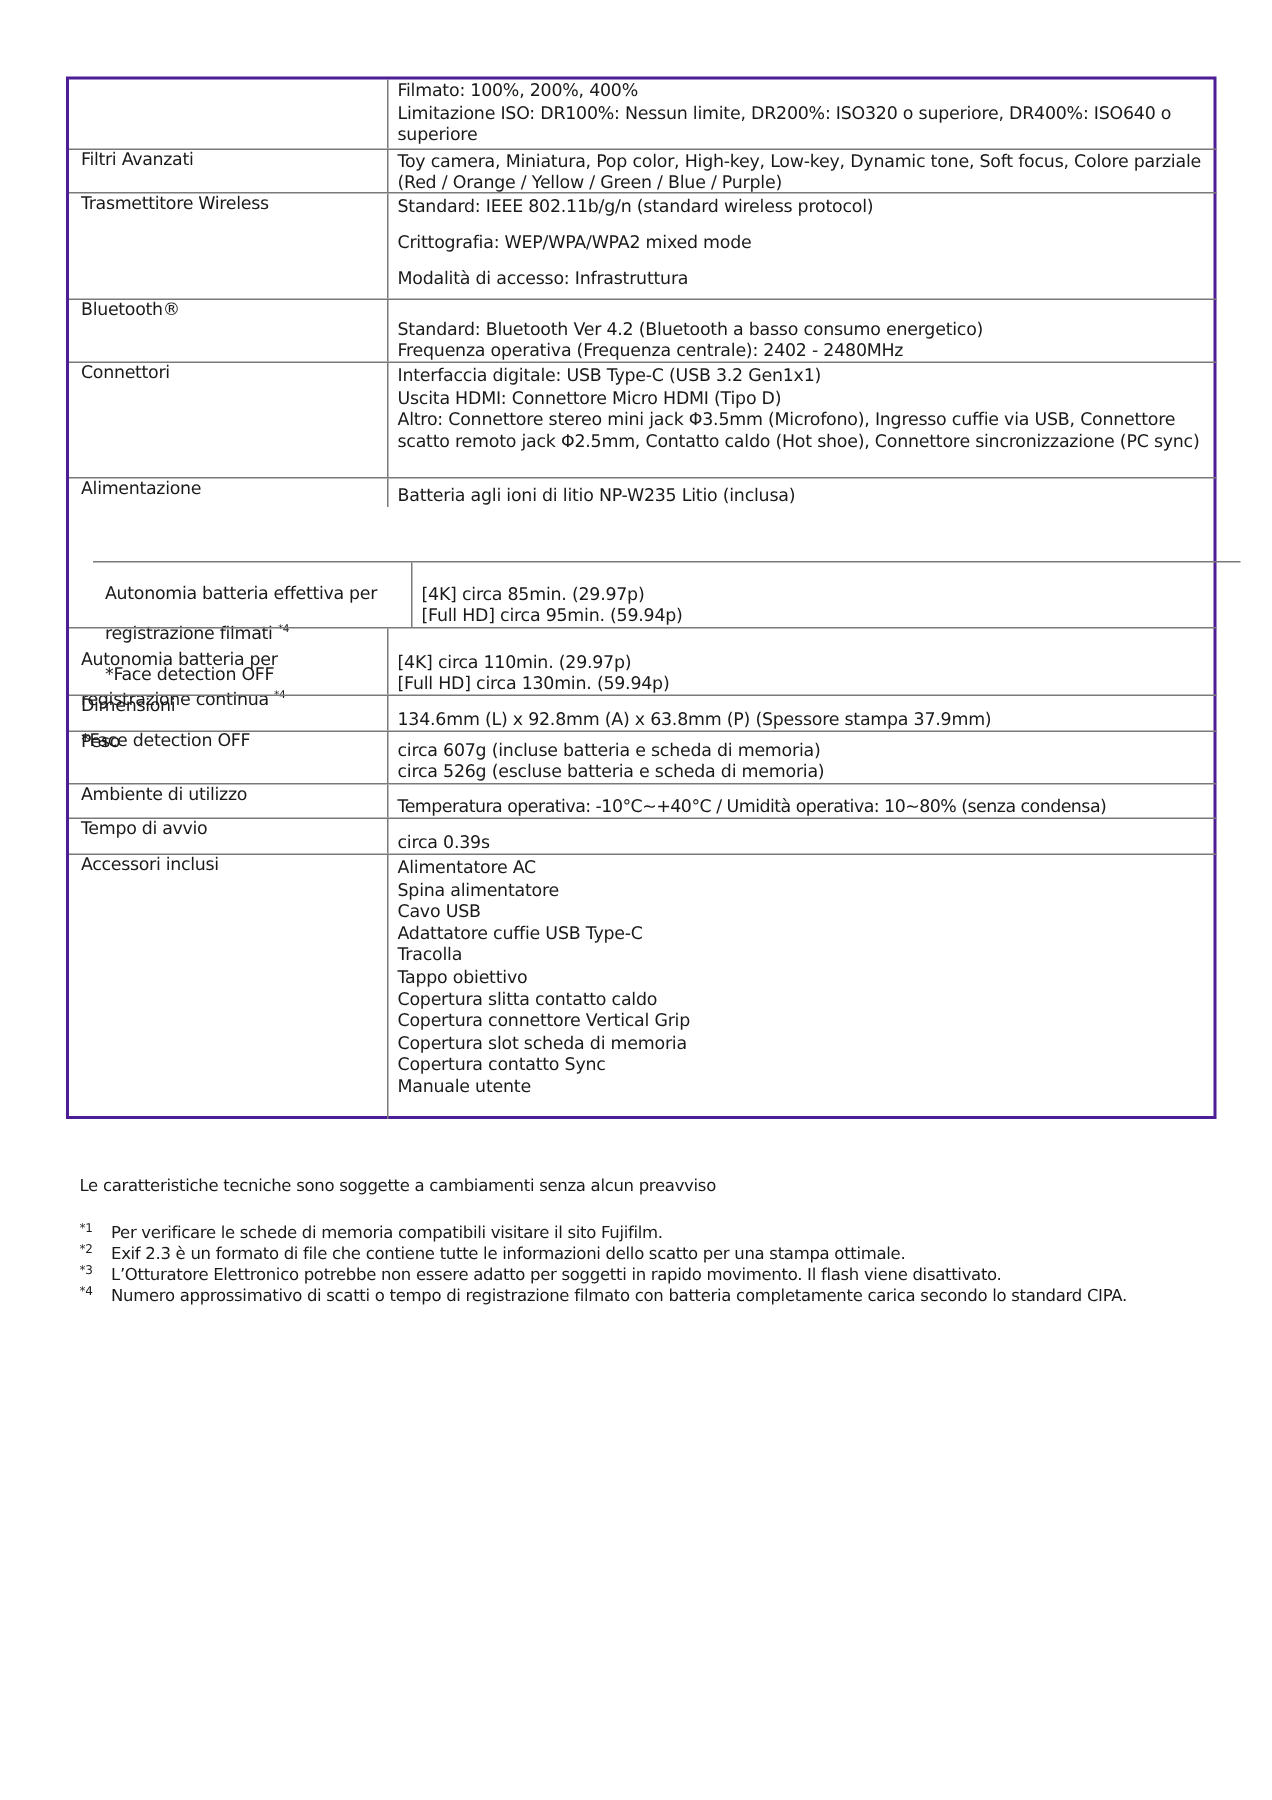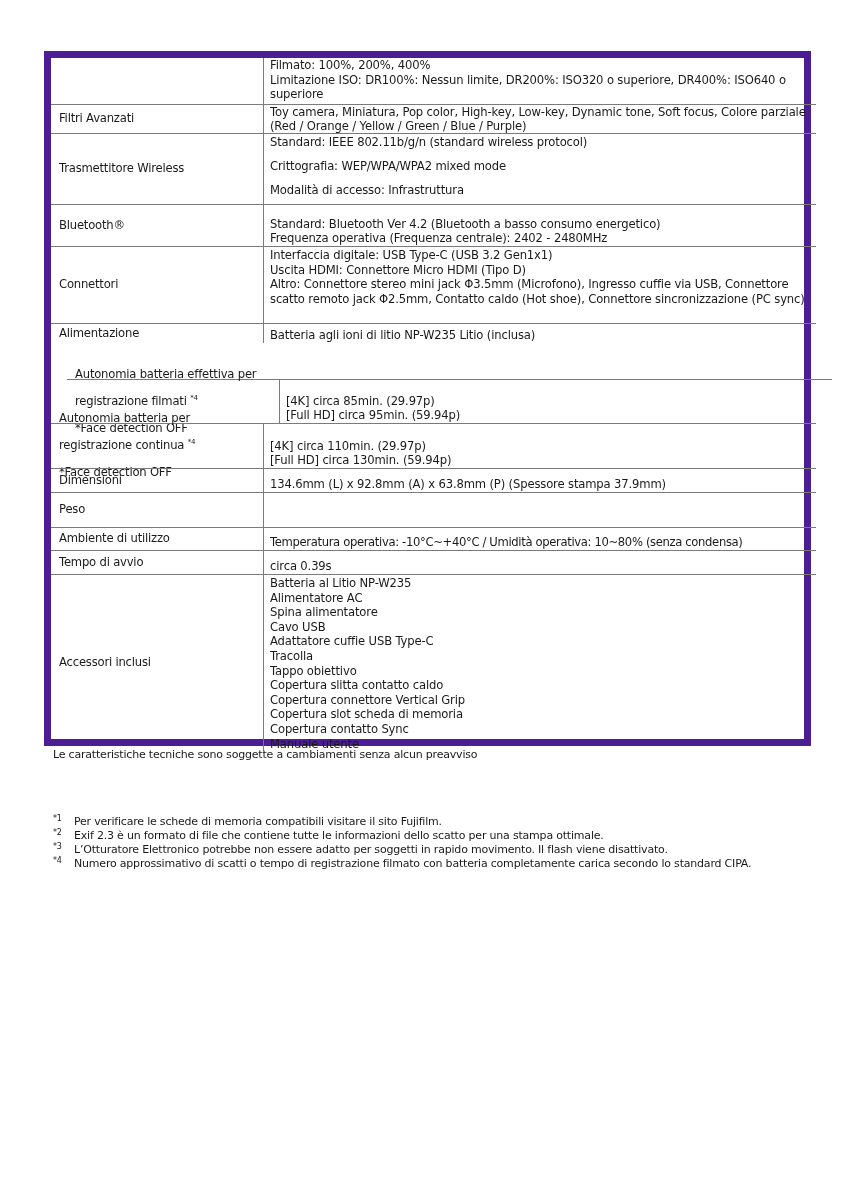--- a/index.html
+++ b/index.html
@@ -1,36 +1,36 @@
 <!DOCTYPE html>
 <html><head>
 <meta charset="utf-8">
 <style>
   html, body { margin: 0; padding: 0; background: #ffffff; }
   body { width: 848px; height: 1200px; position: relative; overflow: hidden;
          font-family: "DejaVu Sans", sans-serif; color: #1a1a1a; }
   .spec-table { position: absolute; left: 44px; top: 51px; width: 767px;
-                border: 7px solid #4c1d95; box-sizing: border-box; }
+                border: 2px solid #4c1d95; box-sizing: border-box; }
   .spec-row { position: absolute; left: 0; width: 765px; box-sizing: border-box;
               border-top: 1px solid #7a7a7a; }
   .spec-row.first { border-top: none; }
   .label-cell { position: absolute; left: 0; top: 0; bottom: 0; width: 213px;
                 border-right: 1px solid #7a7a7a; box-sizing: border-box;
-                display: flex; align-items: center; padding-left: 8px;
+                display: flex; align-items: flex-start; padding-left: 8px;
                 font-size: 11.6px; line-height: 13.6px; letter-spacing: -0.2px; }
   .label-cell .lbl { white-space: pre-line; }
   .value-cell { position: absolute; left: 219px; right: 6px; top: 0; bottom: 0;
                 font-size: 11.6px; line-height: 14.6px; letter-spacing: -0.15px; }
   .value-cell.center { display: flex; flex-direction: column; justify-content: flex-end; }
   .value-cell.top { padding-top: 1px; }
   .vline { display: block; white-space: nowrap; }
   .vline.wrap { white-space: normal; }
   .gap-line { margin-bottom: 9.5px; }
   sup { font-size: 7px; vertical-align: 5px; line-height: 0; }
-  .disclaimer { position: absolute; left: 53px; top: 748px; font-size: 11px;
+  .disclaimer { position: absolute; left: 53px; top: 784px; font-size: 11px;
                 letter-spacing: -0.2px; }
   .footnotes { position: absolute; left: 53px; top: 815px; width: 720px;
                font-size: 11px; line-height: 13.9px; letter-spacing: -0.2px; }
   .fn { position: relative; padding-left: 21px; }
   .fn .mark { position: absolute; left: 0; top: -3px; font-size: 8px; }
 </style>
 </head>
 <body>
 
 <div class="spec-table" style="height:695px;">
@@ -128,20 +128,24 @@
     </div>
     <div class="value-cell center">
       <span class="vline">134.6mm (L) x 92.8mm (A) x 63.8mm (P) (Spessore stampa 37.9mm)</span>
     </div>
   </div>
 
   <div class="spec-row" style="top:434px;height:35px;">
     <div class="label-cell">
       <span class="lbl">Peso</span>
     </div>
+    <div class="value-cell center">
+      <span class="vline">circa 607g (incluse batteria e scheda di memoria)</span>
+      <span class="vline">circa 526g (escluse batteria e scheda di memoria)</span>
+    </div>
   </div>
 
   <div class="spec-row" style="top:469px;height:23px;">
     <div class="label-cell">
       <span class="lbl">Ambiente di utilizzo</span>
     </div>
     <div class="value-cell center">
       <span class="vline" style="letter-spacing:-0.35px;">Temperatura operativa: -10°C~+40°C / Umidità operativa: 10~80% (senza condensa)</span>
     </div>
   </div>
@@ -153,21 +157,20 @@
     <div class="value-cell center">
       <span class="vline">circa 0.39s</span>
     </div>
   </div>
 
   <div class="spec-row" style="top:516px;height:177px;">
     <div class="label-cell">
       <span class="lbl">Accessori inclusi</span>
     </div>
     <div class="value-cell top" style="padding-top:1px;">
-      <span class="vline">Batteria al Litio NP-W235</span>
       <span class="vline">Alimentatore AC</span>
       <span class="vline">Spina alimentatore</span>
       <span class="vline">Cavo USB</span>
       <span class="vline">Adattatore cuffie USB Type-C</span>
       <span class="vline">Tracolla</span>
       <span class="vline">Tappo obiettivo</span>
       <span class="vline">Copertura slitta contatto caldo</span>
       <span class="vline">Copertura connettore Vertical Grip</span>
       <span class="vline">Copertura slot scheda di memoria</span>
       <span class="vline">Copertura contatto Sync</span>

